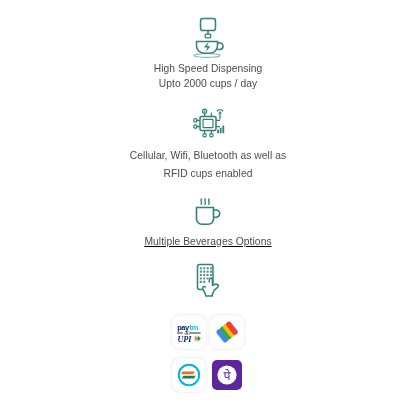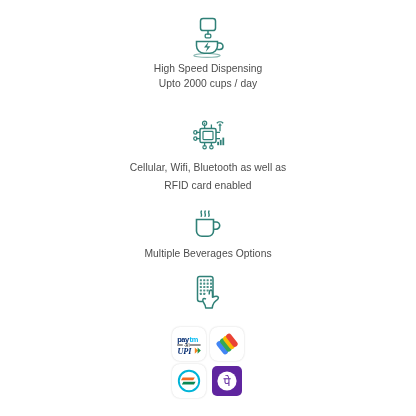--- a/index.html
+++ b/index.html
@@ -39,36 +39,36 @@
     text-align: center;
     color: #4c4c4c;
     font-size: 10.3px;
     line-height: 14.5px;
     letter-spacing: 0.05px;
     white-space: pre-line;
     font-family: "Liberation Sans", sans-serif;
   }
   
   .f1 .feature-icon { margin-bottom: 4px; }
-  .f1 .feature-caption { margin-bottom: 12px; }
+  .f1 .feature-caption { margin-bottom: 0; }
   .f2 { margin-top: 16px; }
   .f2 .feature-icon { margin-bottom: 6px; }
   .f2 .feature-caption { line-height: 18px; }
-  .f3 { margin-top: 12px; }
+  .f3 { margin-top: 12px; text-decoration: underline; }
   .f3 .feature-icon { margin-bottom: 6px; }
   .f4 { margin-top: 12px; }
   .f4 .feature-icon { margin-bottom: 5px; }
   .f5 { margin-top: 10px; }
 
   
   .wallet-grid {
     display: flex;
     flex-direction: column;
     align-items: center;
-    gap: 3px;
+    gap: 9px;
   }
   .wallet-row {
     display: flex;
     flex-direction: row;
     gap: 4px;
   }
   .wallet-tile {
     width: 34px;
     height: 34px;
     border-radius: 8px;
@@ -118,21 +118,21 @@
         <circle cx="17.6" cy="4.2" r="0.8" fill="#2f8077"></circle>
         <path d="M33 12.2 V4.4" stroke="#2f8077" stroke-width="1.3"></path>
         <path d="M29.8 4.2 a4.6 4.6 0 0 1 6.4 0" stroke="#2f8077" stroke-width="1.3" fill="none"></path>
         <path d="M31.6 6.4 a2.3 2.3 0 0 1 2.9 0" stroke="#2f8077" stroke-width="1.2" fill="none"></path>
         <rect x="30.2" y="22.8" width="1.8" height="3.4" fill="#2f8077"></rect>
         <rect x="32.8" y="20.8" width="1.8" height="5.4" fill="#2f8077"></rect>
         <rect x="35.4" y="18.6" width="1.8" height="7.6" fill="#2f8077"></rect>
       </svg>
     </div>
     <div class="feature-caption">Cellular, Wifi, Bluetooth as well as
-RFID card enabled</div>
+RFID cups enabled</div>
   </div>
 
   <div class="feature f3">
     <div class="feature-icon">
       <svg width="36" height="34" viewBox="0 0 36 34" fill="none" xmlns="http://www.w3.org/2000/svg">
         <path d="M6.5 12.5 h17 v11.4 a5.4 5.4 0 0 1 -5.4 5.4 h-6.2 a5.4 5.4 0 0 1 -5.4 -5.4 z" stroke="#2f8077" stroke-width="1.6" fill="none"></path>
         <path d="M23.5 15 h2.6 a3.6 3.6 0 0 1 0 7.2 h-2.6" stroke="#2f8077" stroke-width="1.6" fill="none"></path>
         <path d="M11.2 9.2 c1.4 -1.6 -1.2 -3.2 0.2 -5.2" stroke="#2f8077" stroke-width="1.4" fill="none" stroke-linecap="round"></path>
         <path d="M15 9.2 c1.4 -1.6 -1.2 -3.2 0.2 -5.2" stroke="#2f8077" stroke-width="1.4" fill="none" stroke-linecap="round"></path>
         <path d="M18.8 9.2 c1.4 -1.6 -1.2 -3.2 0.2 -5.2" stroke="#2f8077" stroke-width="1.4" fill="none" stroke-linecap="round"></path>

